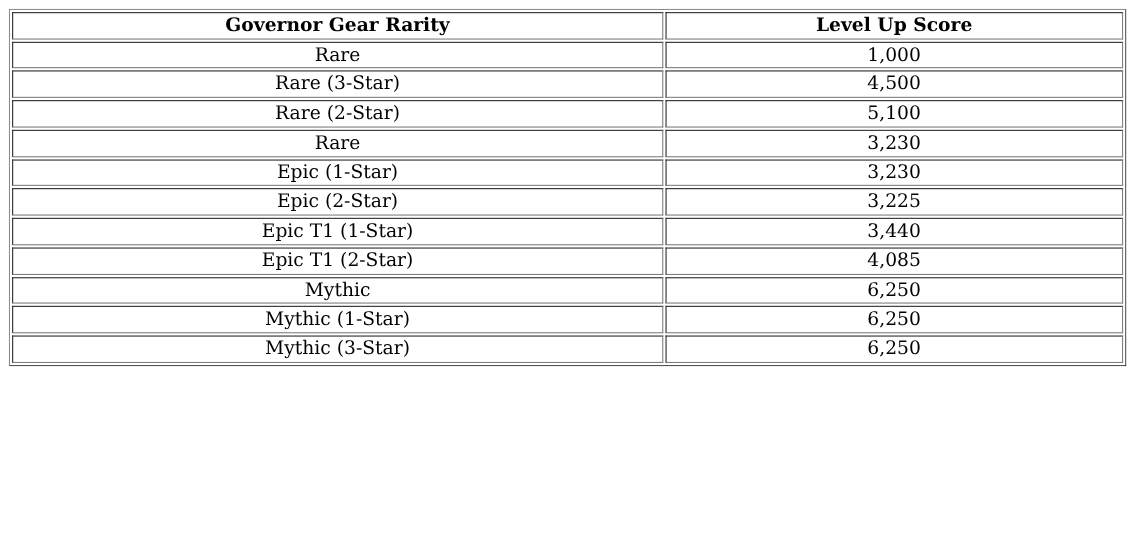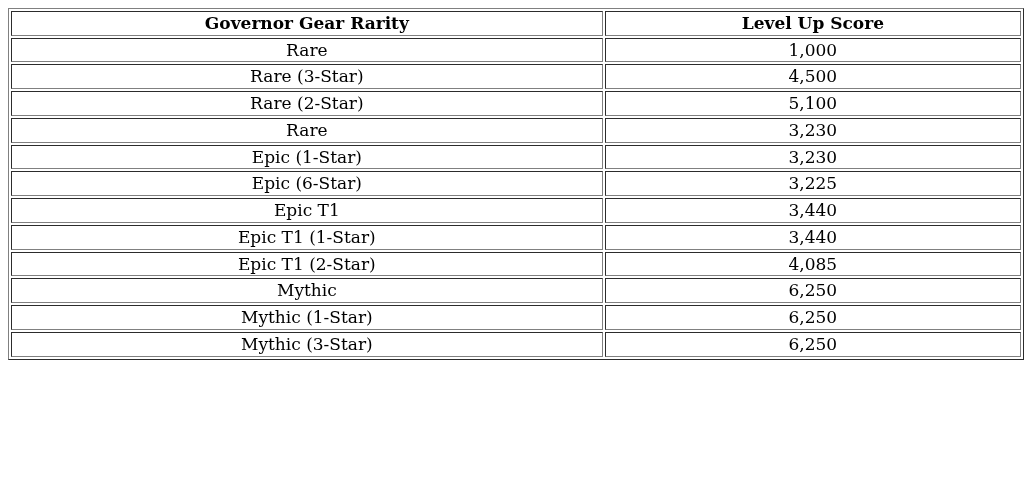--- a/index.html
+++ b/index.html
@@ -65,26 +65,22 @@
       </tr>
       <tr>
         <td>Rare</td>
         <td>3,230</td>
       </tr>
       <tr>
         <td>Epic (1-Star)</td>
         <td>3,230</td>
       </tr>
       <tr>
-        <td>Epic (6-Star)</td>
+        <td>Epic (2-Star)</td>
         <td>3,225</td>
-      </tr>
-      <tr>
-        <td>Epic T1</td>
-        <td>3,440</td>
       </tr>
       <tr>
         <td>Epic T1 (1-Star)</td>
         <td>3,440</td>
       </tr>
       <tr>
         <td>Epic T1 (2-Star)</td>
         <td>4,085</td>
       </tr>
       <tr>

